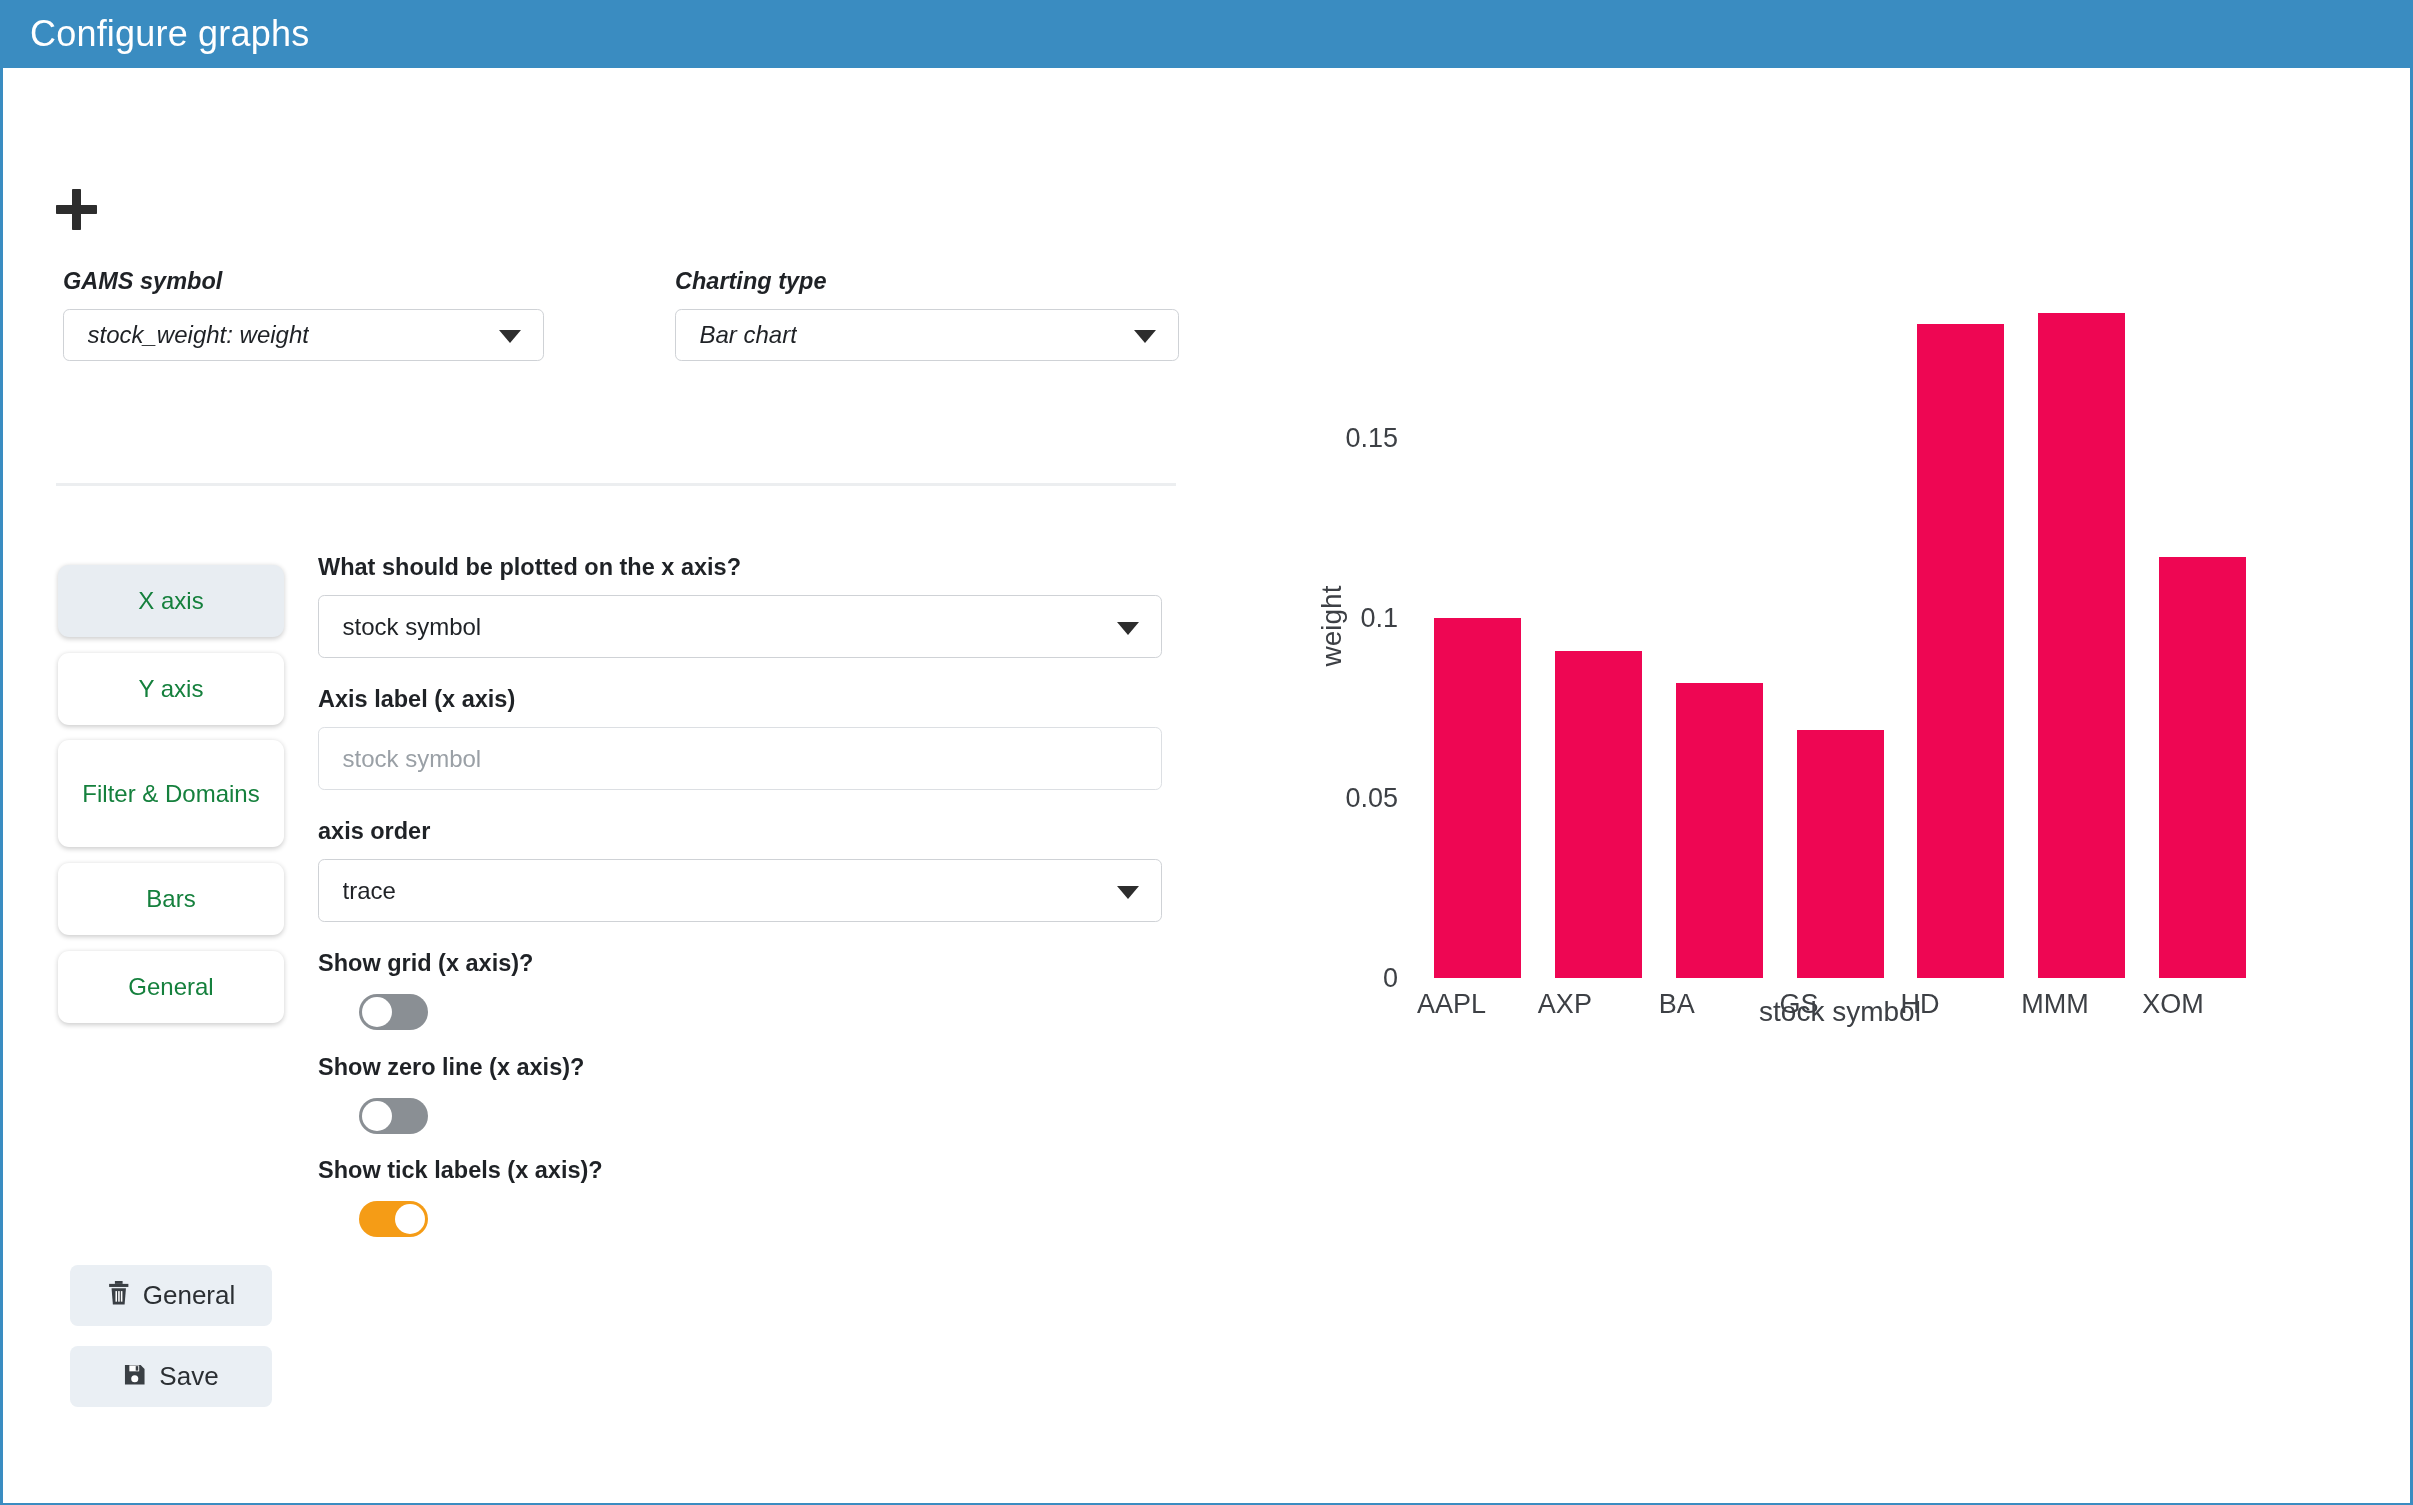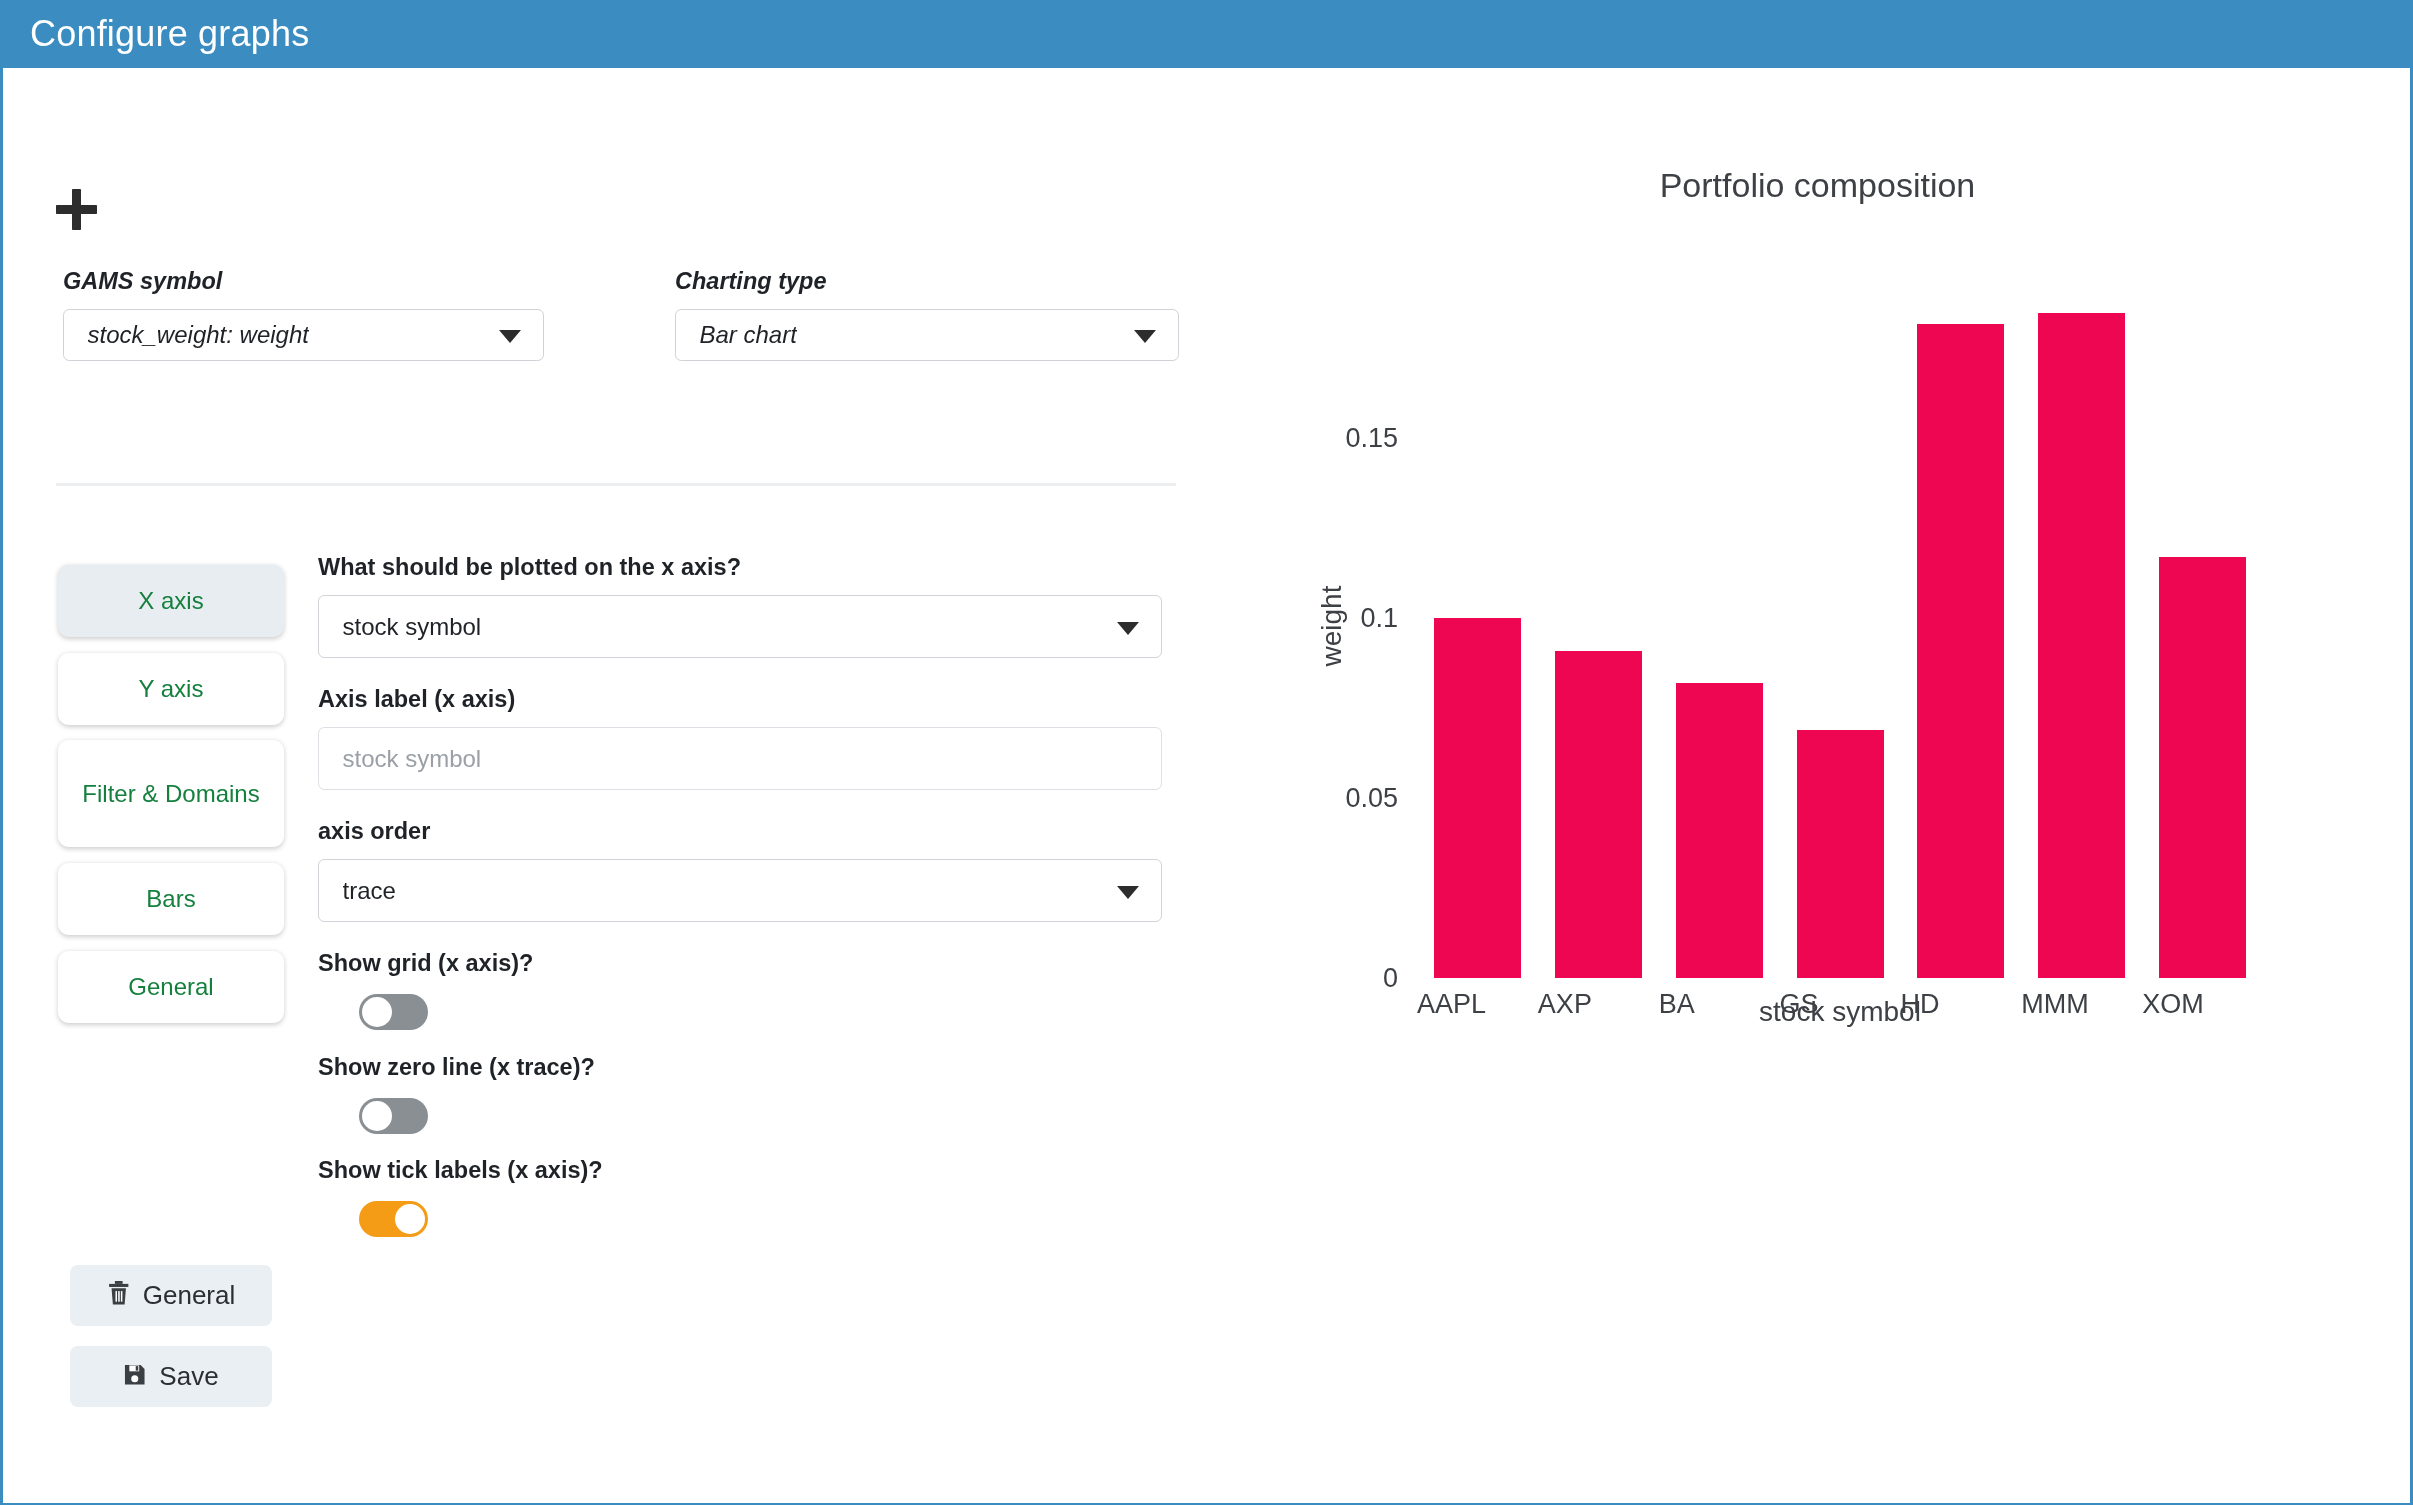--- a/index.html
+++ b/index.html
@@ -395,39 +395,38 @@
         </div>
 
         <div class="toggle-block">
           <div class="field-label">Show grid (x axis)?</div>
           <div class="switch">
             <span class="knob"></span>
           </div>
         </div>
 
         <div class="toggle-block">
-          <div class="field-label">Show zero line (x trace)?</div>
+          <div class="field-label">Show zero line (x axis)?</div>
           <div class="switch">
             <span class="knob"></span>
           </div>
         </div>
 
         <div class="toggle-block">
           <div class="field-label">Show tick labels (x axis)?</div>
           <div class="switch on">
             <span class="knob"></span>
           </div>
         </div>
 
       </div>
     </div>
 
     <div class="right-pane">
       <div class="chart-wrap">
-        <div class="chart-title">Portfolio composition</div>
 
         <div class="plot-area" id="plot-area">
           <div class="ytitle">weight</div>
           <div id="yticks">
               <div class="ytick" style="top: 705px;">0</div>
               <div class="ytick" style="top: 525px;">0.05</div>
               <div class="ytick" style="top: 345px;">0.1</div>
               <div class="ytick" style="top: 165px;">0.15</div>
             </div>
           <div class="bars" id="bars">

